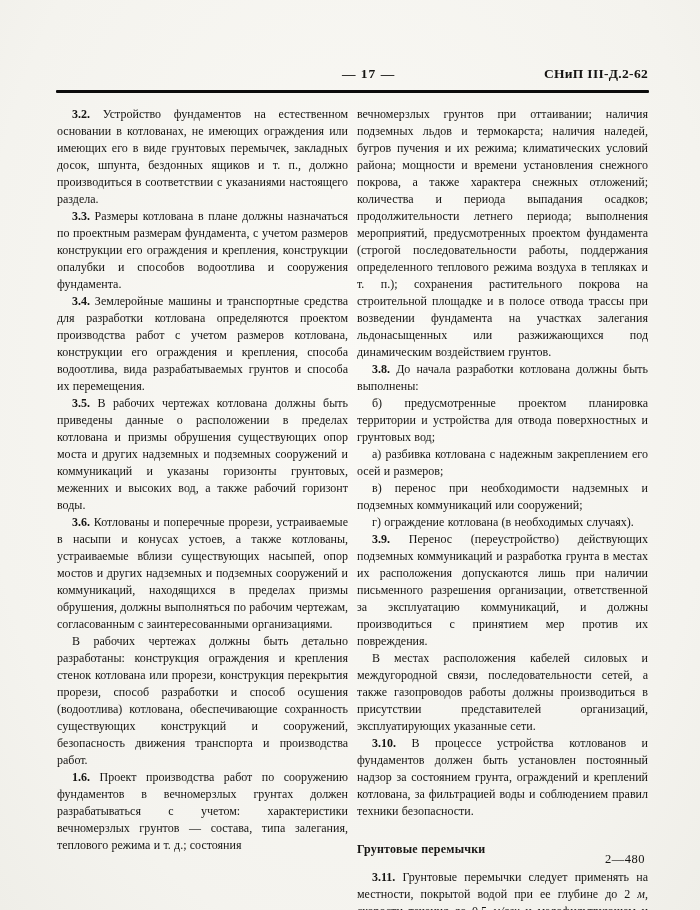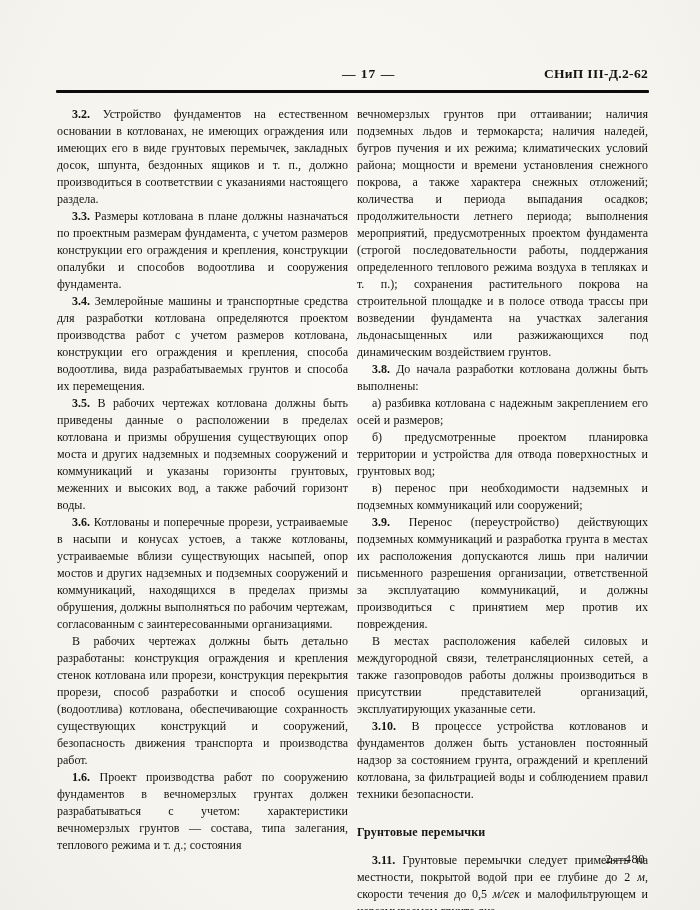--- a/index.html
+++ b/index.html
@@ -63,24 +63,25 @@
         <p class="para indent"><b>3.3.</b><span> Размеры котлована в плане должны назначаться по проектным размерам фундамента, с учетом размеров конструкции его ограждения и крепления, конструкции опалубки и способов водоотлива и сооружения фундамента.</span></p>
         <p class="para indent"><b>3.4.</b><span> Землеройные машины и транспортные средства для разработки котлована определяются проектом производства работ с учетом размеров котлована, конструкции его ограждения и крепления, способа водоотлива, вида разрабатываемых грунтов и способа их перемещения.</span></p>
         <p class="para indent"><b>3.5.</b><span> В рабочих чертежах котлована должны быть приведены данные о расположении в пределах котлована и призмы обрушения существующих опор моста и других надземных и подземных сооружений и коммуникаций и указаны горизонты грунтовых, меженних и высоких вод, а также рабочий горизонт воды.</span></p>
         <p class="para indent"><b>3.6.</b><span> Котлованы и поперечные прорези, устраиваемые в насыпи и конусах устоев, а также котлованы, устраиваемые вблизи существующих насыпей, опор мостов и других надземных и подземных сооружений и коммуникаций, находящихся в пределах призмы обрушения, должны выполняться по рабочим чертежам, согласованным с заинтересованными организациями.</span></p>
         <p class="para indent"><span>В рабочих чертежах должны быть детально разработаны: конструкция ограждения и крепления стенок котлована или прорези, конструкция перекрытия прорези, способ разработки и способ осушения (водоотлива) котлована, обеспечивающие сохранность существующих конструкций и сооружений, безопасность движения транспорта и производства работ.</span></p>
         <p class="para indent"><b>1.6.</b><span> Проект производства работ по сооружению фундаментов в вечномерзлых грунтах должен разрабатываться с учетом: характеристики вечномерзлых грунтов — состава, типа залегания, теплового режима и т. д.; состояния</span></p>
       </div>
     <div class="col">
         <p class="para"><span>вечномерзлых грунтов при оттаивании; наличия подземных льдов и термокарста; наличия наледей, бугров пучения и их режима; климатических условий района; мощности и времени установления снежного покрова, а также характера снежных отложений; количества и периода выпадания осадков; продолжительности летнего периода; выполнения мероприятий, предусмотренных проектом фундамента (строгой последовательности работы, поддержания определенного теплового режима воздуха в тепляках и т. п.); сохранения растительного покрова на строительной площадке и в полосе отвода трассы при возведении фундамента на участках залегания льдонасыщенных или разжижающихся под динамическим воздействием грунтов.</span></p>
         <p class="para indent"><b>3.8.</b><span> До начала разработки котлована должны быть выполнены:</span></p>
+        <p class="para indent"><span>б) предусмотренные проектом планировка территории и устройства для отвода поверхностных и грунтовых вод;</span></p>
         <p class="para indent"><span>а) разбивка котлована с надежным закреплением его осей и размеров;</span></p>
-        <p class="para indent"><span>б) предусмотренные проектом планировка территории и устройства для отвода поверхностных и грунтовых вод;</span></p>
         <p class="para indent"><span>в) перенос при необходимости надземных и подземных коммуникаций или сооружений;</span></p>
+        <p class="para indent"><span>г) ограждение котлована (в необходимых случаях).</span></p>
         <p class="para indent"><b>3.9.</b><span> Перенос (переустройство) действующих подземных коммуникаций и разработка грунта в местах их расположения допускаются лишь при наличии письменного разрешения организации, ответственной за эксплуатацию коммуникаций, и должны производиться с принятием мер против их повреждения.</span></p>
-        <p class="para indent"><span>В местах расположения кабелей силовых и междугородной связи, телетрансляционных сетей, а также газопроводов работы должны производиться в присутствии представителей организаций, эксплуатирующих указанные сети.</span></p>
+        <p class="para indent"><span>В местах расположения кабелей силовых и междугородной связи, последовательности сетей, а также газопроводов работы должны производиться в присутствии представителей организаций, эксплуатирующих указанные сети.</span></p>
         <p class="para indent"><b>3.10.</b><span> В процессе устройства котлованов и фундаментов должен быть установлен постоянный надзор за состоянием грунта, ограждений и креплений котлована, за фильтрацией воды и соблюдением правил техники безопасности.</span></p>
         <p class="para heading"><span>Грунтовые перемычки</span></p>
         <p class="para indent"><b>3.11.</b><span> Грунтовые перемычки следует применять на местности, покрытой водой при ее глубине до 2 </span><i>м</i><span>, скорости течения до 0,5 </span><i>м/сек</i><span> и малофильтрующем и неразмываемом грунте дна.</span></p>
       </div>
   </div>
   <div class="footer">2—480</div>
 </div>
 
 </body></html>

